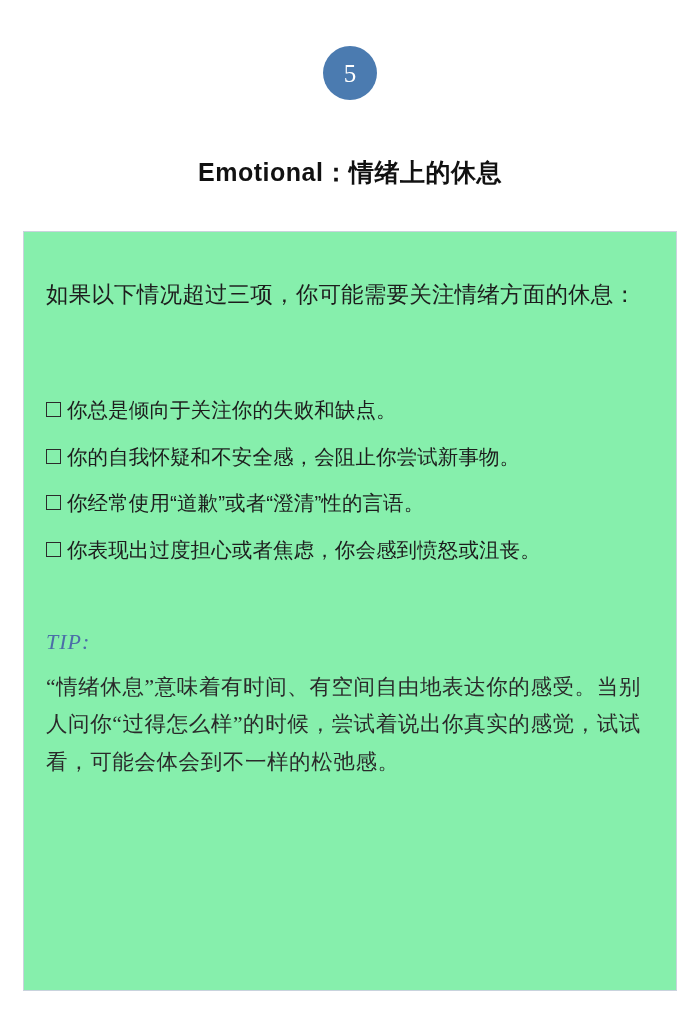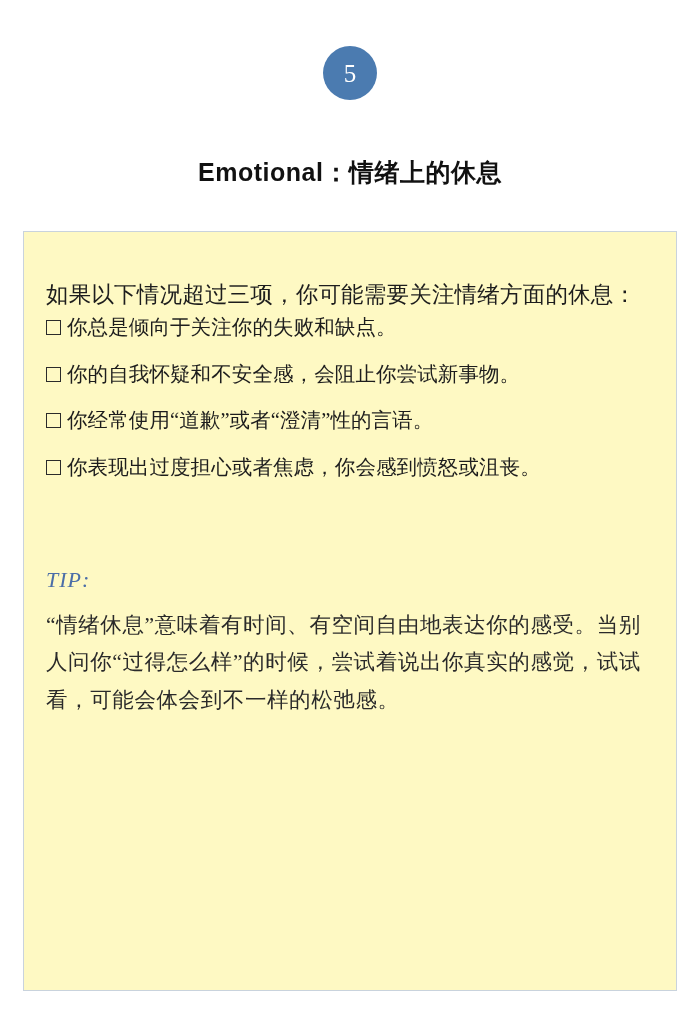--- a/index.html
+++ b/index.html
@@ -44,32 +44,32 @@
     font-weight: bold;
     color: #111111;
     letter-spacing: 0.5px;
     text-align: center;
   }
   .card {
     margin-top: 42px;
     width: 654px;
     box-sizing: border-box;
     border: 1px solid #c9d3dd;
-    background: #fef9c3;
+    background: #86efac;
     padding: 46px 22px 40px 22px;
     min-height: 760px;
   }
   .lead {
     font-size: 22.5px;
     line-height: 1.55;
     color: #1d1d1d;
     letter-spacing: 0.2px;
   }
   .checklist {
-    font-family: Liberation Serif, serif;
+    margin-top: 82px;
   }
   .check-item {
     display: flex;
     align-items: flex-start;
     font-size: 20.5px;
     line-height: 1.45;
     color: #1d1d1d;
     margin-bottom: 17px;
     letter-spacing: 0.1px;
   }
@@ -79,21 +79,21 @@
     height: 13px;
     border: 1.4px solid #2b2b2b;
     margin-right: 6px;
     margin-top: 7px;
     background: transparent;
   }
   .check-text {
     flex: 1 1 auto;
   }
   .tip-block {
-    margin-top: 84px;
+    margin-top: 64px;
   }
   .tip-label {
     font-family: "Liberation Serif", serif;
     font-style: italic;
     font-size: 22px;
     color: #4b6ea8;
     letter-spacing: 1px;
     margin-bottom: 14px;
   }
   .tip-text {

